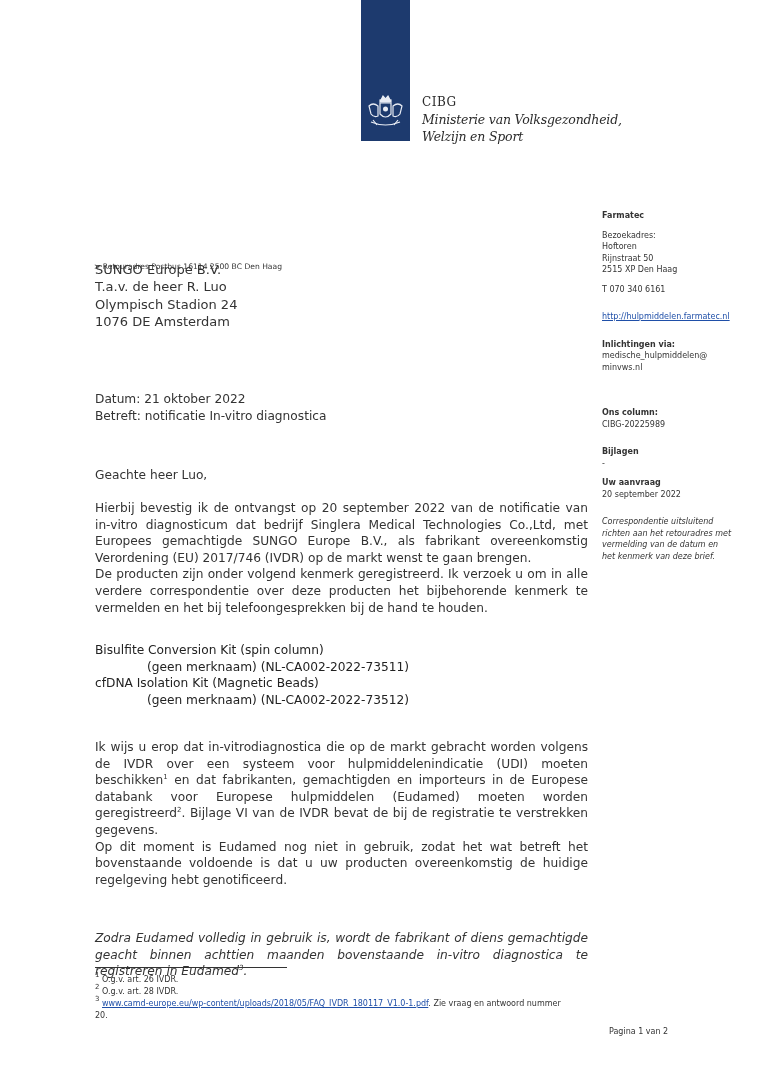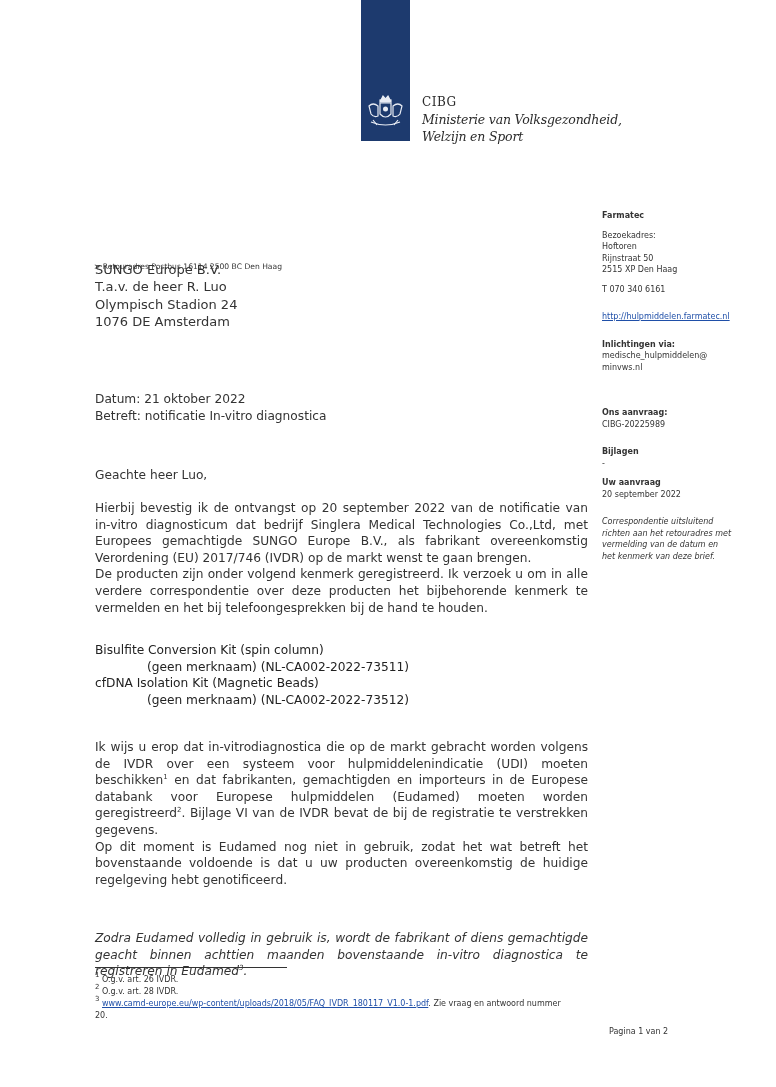--- a/index.html
+++ b/index.html
@@ -128,21 +128,21 @@
   <div>T 070 340 6161</div>
   <div class="sb-gap"></div>
   <div class="sb-gap"></div>
   <div class="sb-link">http://hulpmiddelen.farmatec.nl</div>
   <div class="sb-gap"></div>
   <div class="sb-gap"></div>
   <div class="sb-head">Inlichtingen via:</div>
   <div>medische_hulpmiddelen@</div>
   <div>minvws.nl</div>
   <div style="height:34px"></div>
-  <div class="sb-head">Ons aanvraag:</div>
+  <div class="sb-head">Ons column:</div>
   <div>CIBG-20225989</div>
   <div class="sb-gap"></div>
   <div class="sb-gap"></div>
   <div class="sb-head">Bijlagen</div>
   <div>-</div>
   <div class="sb-gap"></div>
   <div class="sb-head">Uw aanvraag</div>
   <div>20 september 2022</div>
   <div class="sb-gap"></div>
   <div class="sb-gap"></div>

